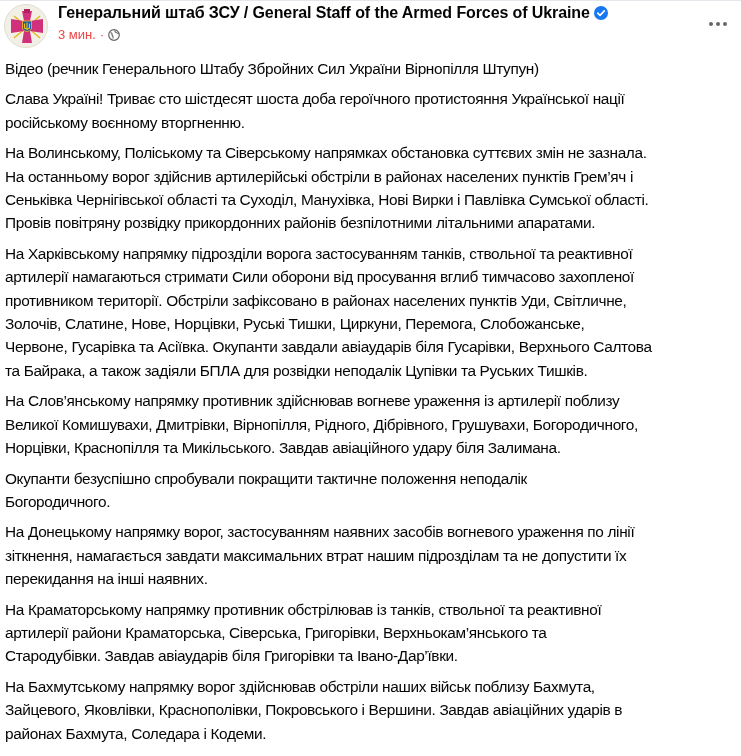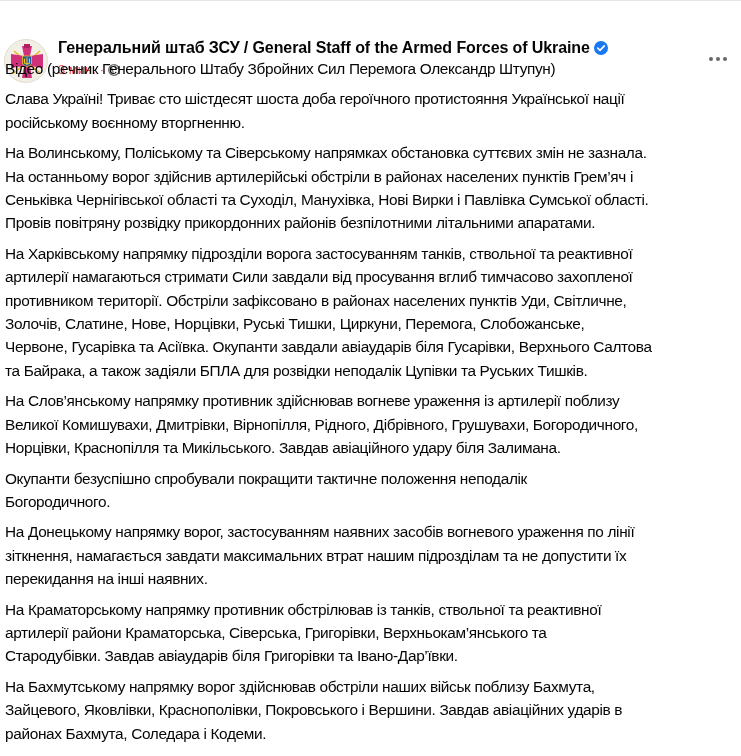--- a/index.html
+++ b/index.html
@@ -3,21 +3,21 @@
   <meta charset="utf-8">
   <style>
     html, body { margin: 0; padding: 0; background: #ffffff; }
     body {
       width: 741px; height: 756px; overflow: hidden;
       font-family: "Liberation Sans", "DejaVu Sans", sans-serif;
       color: #050505;
       position: relative;
     }
     .top-border { position: absolute; left: 0; top: 0; width: 741px; height: 1px; background: #e4e6eb; }
-    .header { position: absolute; left: 0; top: 0; width: 664px; height: 52px; margin-top: 35px; }
+    .header { position: absolute; left: 0; top: 0; width: 664px; height: 52px; }
     .avatar {
       position: absolute; left: 4px; top: 4px; width: 44px; height: 44px;
       border-radius: 50%; background: #f2efe6; border: 1px solid #e2ddd0;
       box-sizing: border-box; overflow: hidden;
     }
     .avatar svg { position: absolute; left: 0; top: 0; }
     .page-name {
       position: absolute; left: 58px; top: 4px;
       font-size: 16px; font-weight: bold; color: #050505; white-space: nowrap;
       letter-spacing: -0.1px;
@@ -84,35 +84,35 @@
 
   <div class="more">
     <span></span>
     <span></span>
     <span></span>
   </div>
 </div>
 
 <div class="body-text">
   <p class="para">
-    <span class="line">Відео (речник Генерального Штабу Збройних Сил Перемога Олександр Штупун)</span>
+    <span class="line">Відео (речник Генерального Штабу Збройних Сил України Вірнопілля Штупун)</span>
   </p>
   <p class="para">
     <span class="line">Слава Україні! Триває сто шістдесят шоста доба героїчного протистояння Української нації</span>
     <span class="line">російському воєнному вторгненню.</span>
   </p>
   <p class="para">
     <span class="line">На Волинському, Поліському та Сіверському напрямках обстановка суттєвих змін не зазнала.</span>
     <span class="line">На останньому ворог здійснив артилерійські обстріли в районах населених пунктів Грем’яч і</span>
     <span class="line">Сеньківка Чернігівської області та Суходіл, Манухівка, Нові Вирки і Павлівка Сумської області.</span>
     <span class="line">Провів повітряну розвідку прикордонних районів безпілотними літальними апаратами.</span>
   </p>
   <p class="para">
     <span class="line">На Харківському напрямку підрозділи ворога застосуванням танків, ствольної та реактивної</span>
-    <span class="line">артилерії намагаються стримати Сили завдали від просування вглиб тимчасово захопленої</span>
+    <span class="line">артилерії намагаються стримати Сили оборони від просування вглиб тимчасово захопленої</span>
     <span class="line">противником території. Обстріли зафіксовано в районах населених пунктів Уди, Світличне,</span>
     <span class="line">Золочів, Слатине, Нове, Норцівки, Руські Тишки, Циркуни, Перемога, Слобожанське,</span>
     <span class="line">Червоне, Гусарівка та Асіївка. Окупанти завдали авіаударів біля Гусарівки, Верхнього Салтова</span>
     <span class="line">та Байрака, а також задіяли БПЛА для розвідки неподалік Цупівки та Руських Тишків.</span>
   </p>
   <p class="para">
     <span class="line">На Слов’янському напрямку противник здійснював вогневе ураження із артилерії поблизу</span>
     <span class="line">Великої Комишувахи, Дмитрівки, Вірнопілля, Рідного, Дібрівного, Грушувахи, Богородичного,</span>
     <span class="line">Норцівки, Краснопілля та Микільського. Завдав авіаційного удару біля Залимана.</span>
   </p>

